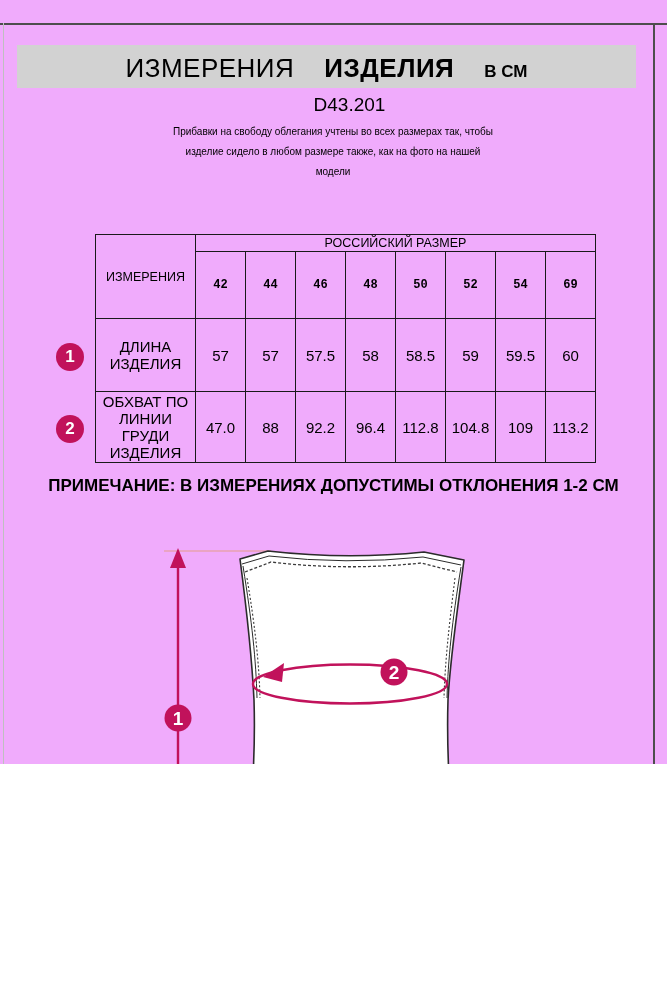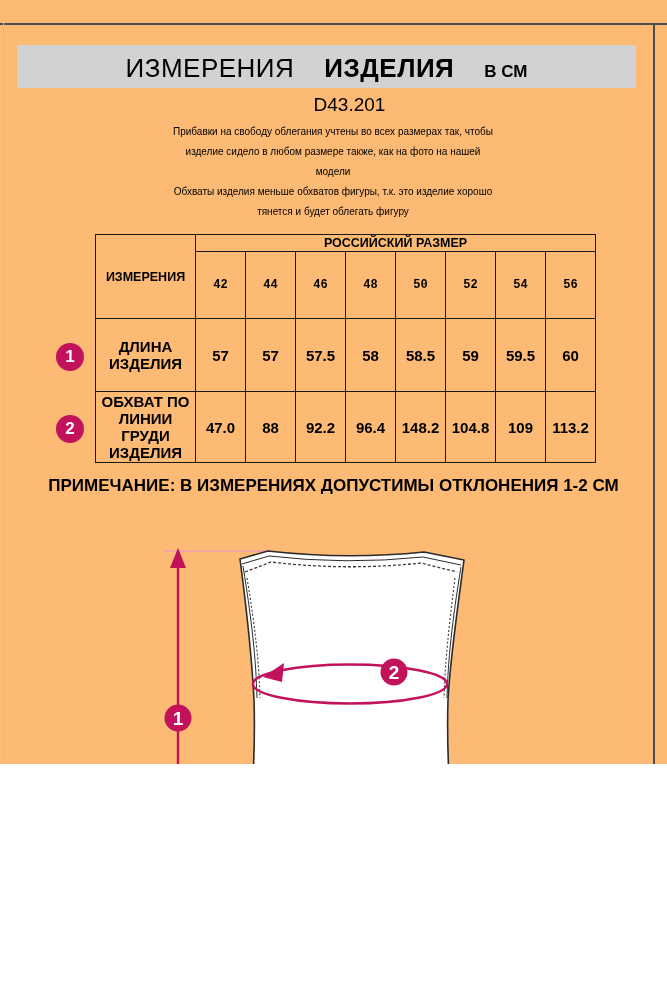--- a/index.html
+++ b/index.html
@@ -1,17 +1,17 @@
 <!DOCTYPE html>
 <html><head>
 <meta charset="utf-8">
 <style>
   html,body{margin:0;padding:0;background:#fff;}
   .stage{
-    position:relative;width:667px;height:764px;background:#fdba74;overflow:hidden;
+    position:relative;width:667px;height:764px;background:#f0abfc;overflow:hidden;
     font-family:"Liberation Sans","DejaVu Sans",sans-serif;color:#000;
   }
   
   .frame-top{position:absolute;left:0;top:23px;width:667px;height:2px;background:#4d4d4d;}
   .frame-bottom{position:absolute;left:0;top:971px;width:667px;height:3px;background:#7a7a7a;}
   .frame-right{position:absolute;left:653px;top:23px;width:2px;height:950px;background:#4d4d4d;}
   .frame-left{position:absolute;left:3px;top:23px;width:1px;height:948px;background:#bfbfbf;}
 
   
   .titlebar{
@@ -25,21 +25,21 @@
   .article{position:absolute;left:16px;top:94px;width:667px;text-align:center;font-size:19px;}
   .para{position:absolute;left:53px;width:560px;text-align:center;font-size:10px;line-height:20px;white-space:pre-line;}
   .p1{top:122px;}
   .p2{top:182px;}
 
   
   table.size-table{
     position:absolute;left:95px;top:234px;border-collapse:collapse;table-layout:fixed;
   }
   table.size-table td{
-    border:1px solid #1a1a1a;text-align:center;vertical-align:middle;padding:0;font-weight:bold;
+    border:1px solid #1a1a1a;text-align:center;vertical-align:middle;padding:0;
   }
   .c-label{width:100px;}
   .c-size{width:50px;}
   td.lbl-head{font-size:12.5px;}
   td.grp-head{font-size:12.5px;height:16px;}
   tr.sizes td{font-size:12px;font-weight:700;height:66px;font-family:Liberation Mono, monospace;}
   tr.vals td{font-size:15px;}
   tr.r1 td{height:72px;}
   tr.r2 td{height:70px;margin-left:28px;}
   td.row-label{font-size:11.5px;line-height:17px;white-space:pre-line;}
@@ -69,22 +69,20 @@
   <div class="titlebar">
     <span class="w1">ИЗМЕРЕНИЯ</span>
     <span class="w2">ИЗДЕЛИЯ</span>
     <span class="unit">В СМ</span>
   </div>
 
   <div class="article">D43.201</div>
   <div class="para p1">Прибавки на свободу облегания учтены во всех размерах так, чтобы
 изделие сидело в любом размере также, как на фото на нашей
 модели</div>
-  <div class="para p2">Обхваты изделия меньше обхватов фигуры, т.к. это изделие хорошо
-тянется и будет облегать фигуру</div>
 
   <div class="measure-circle mc1" style="background:#c1125b">1</div>
   <div class="measure-circle mc2" style="background:#c1125b">2</div>
 
   <table class="size-table">
     <colgroup>
       <col class="c-label">
         <col class="c-size">
         <col class="c-size">
         <col class="c-size">
@@ -100,21 +98,21 @@
         <td colspan="8" class="grp-head">РОССИЙСКИЙ РАЗМЕР</td>
       </tr>
       <tr class="sizes">
         <td>42</td>
         <td>44</td>
         <td>46</td>
         <td>48</td>
         <td>50</td>
         <td>52</td>
         <td>54</td>
-        <td>56</td>
+        <td>69</td>
       </tr>
       <tr class="vals r1">
         <td class="row-label">ДЛИНА
 ИЗДЕЛИЯ</td>
         <td>57</td>
         <td>57</td>
         <td>57.5</td>
         <td>58</td>
         <td>58.5</td>
         <td>59</td>
@@ -122,21 +120,21 @@
         <td>60</td>
       </tr>
       <tr class="vals r2">
         <td class="row-label">ОБХВАТ ПО
 ЛИНИИ ГРУДИ
 ИЗДЕЛИЯ</td>
         <td>47.0</td>
         <td>88</td>
         <td>92.2</td>
         <td>96.4</td>
-        <td>148.2</td>
+        <td>112.8</td>
         <td>104.8</td>
         <td>109</td>
         <td>113.2</td>
       </tr>
     </tbody>
   </table>
 
   <div class="note">ПРИМЕЧАНИЕ: В ИЗМЕРЕНИЯХ ДОПУСТИМЫ ОТКЛОНЕНИЯ 1-2 СМ</div>
 
   <svg class="drawing" width="420" height="390" viewBox="90 540 420 390" xmlns="http://www.w3.org/2000/svg">

